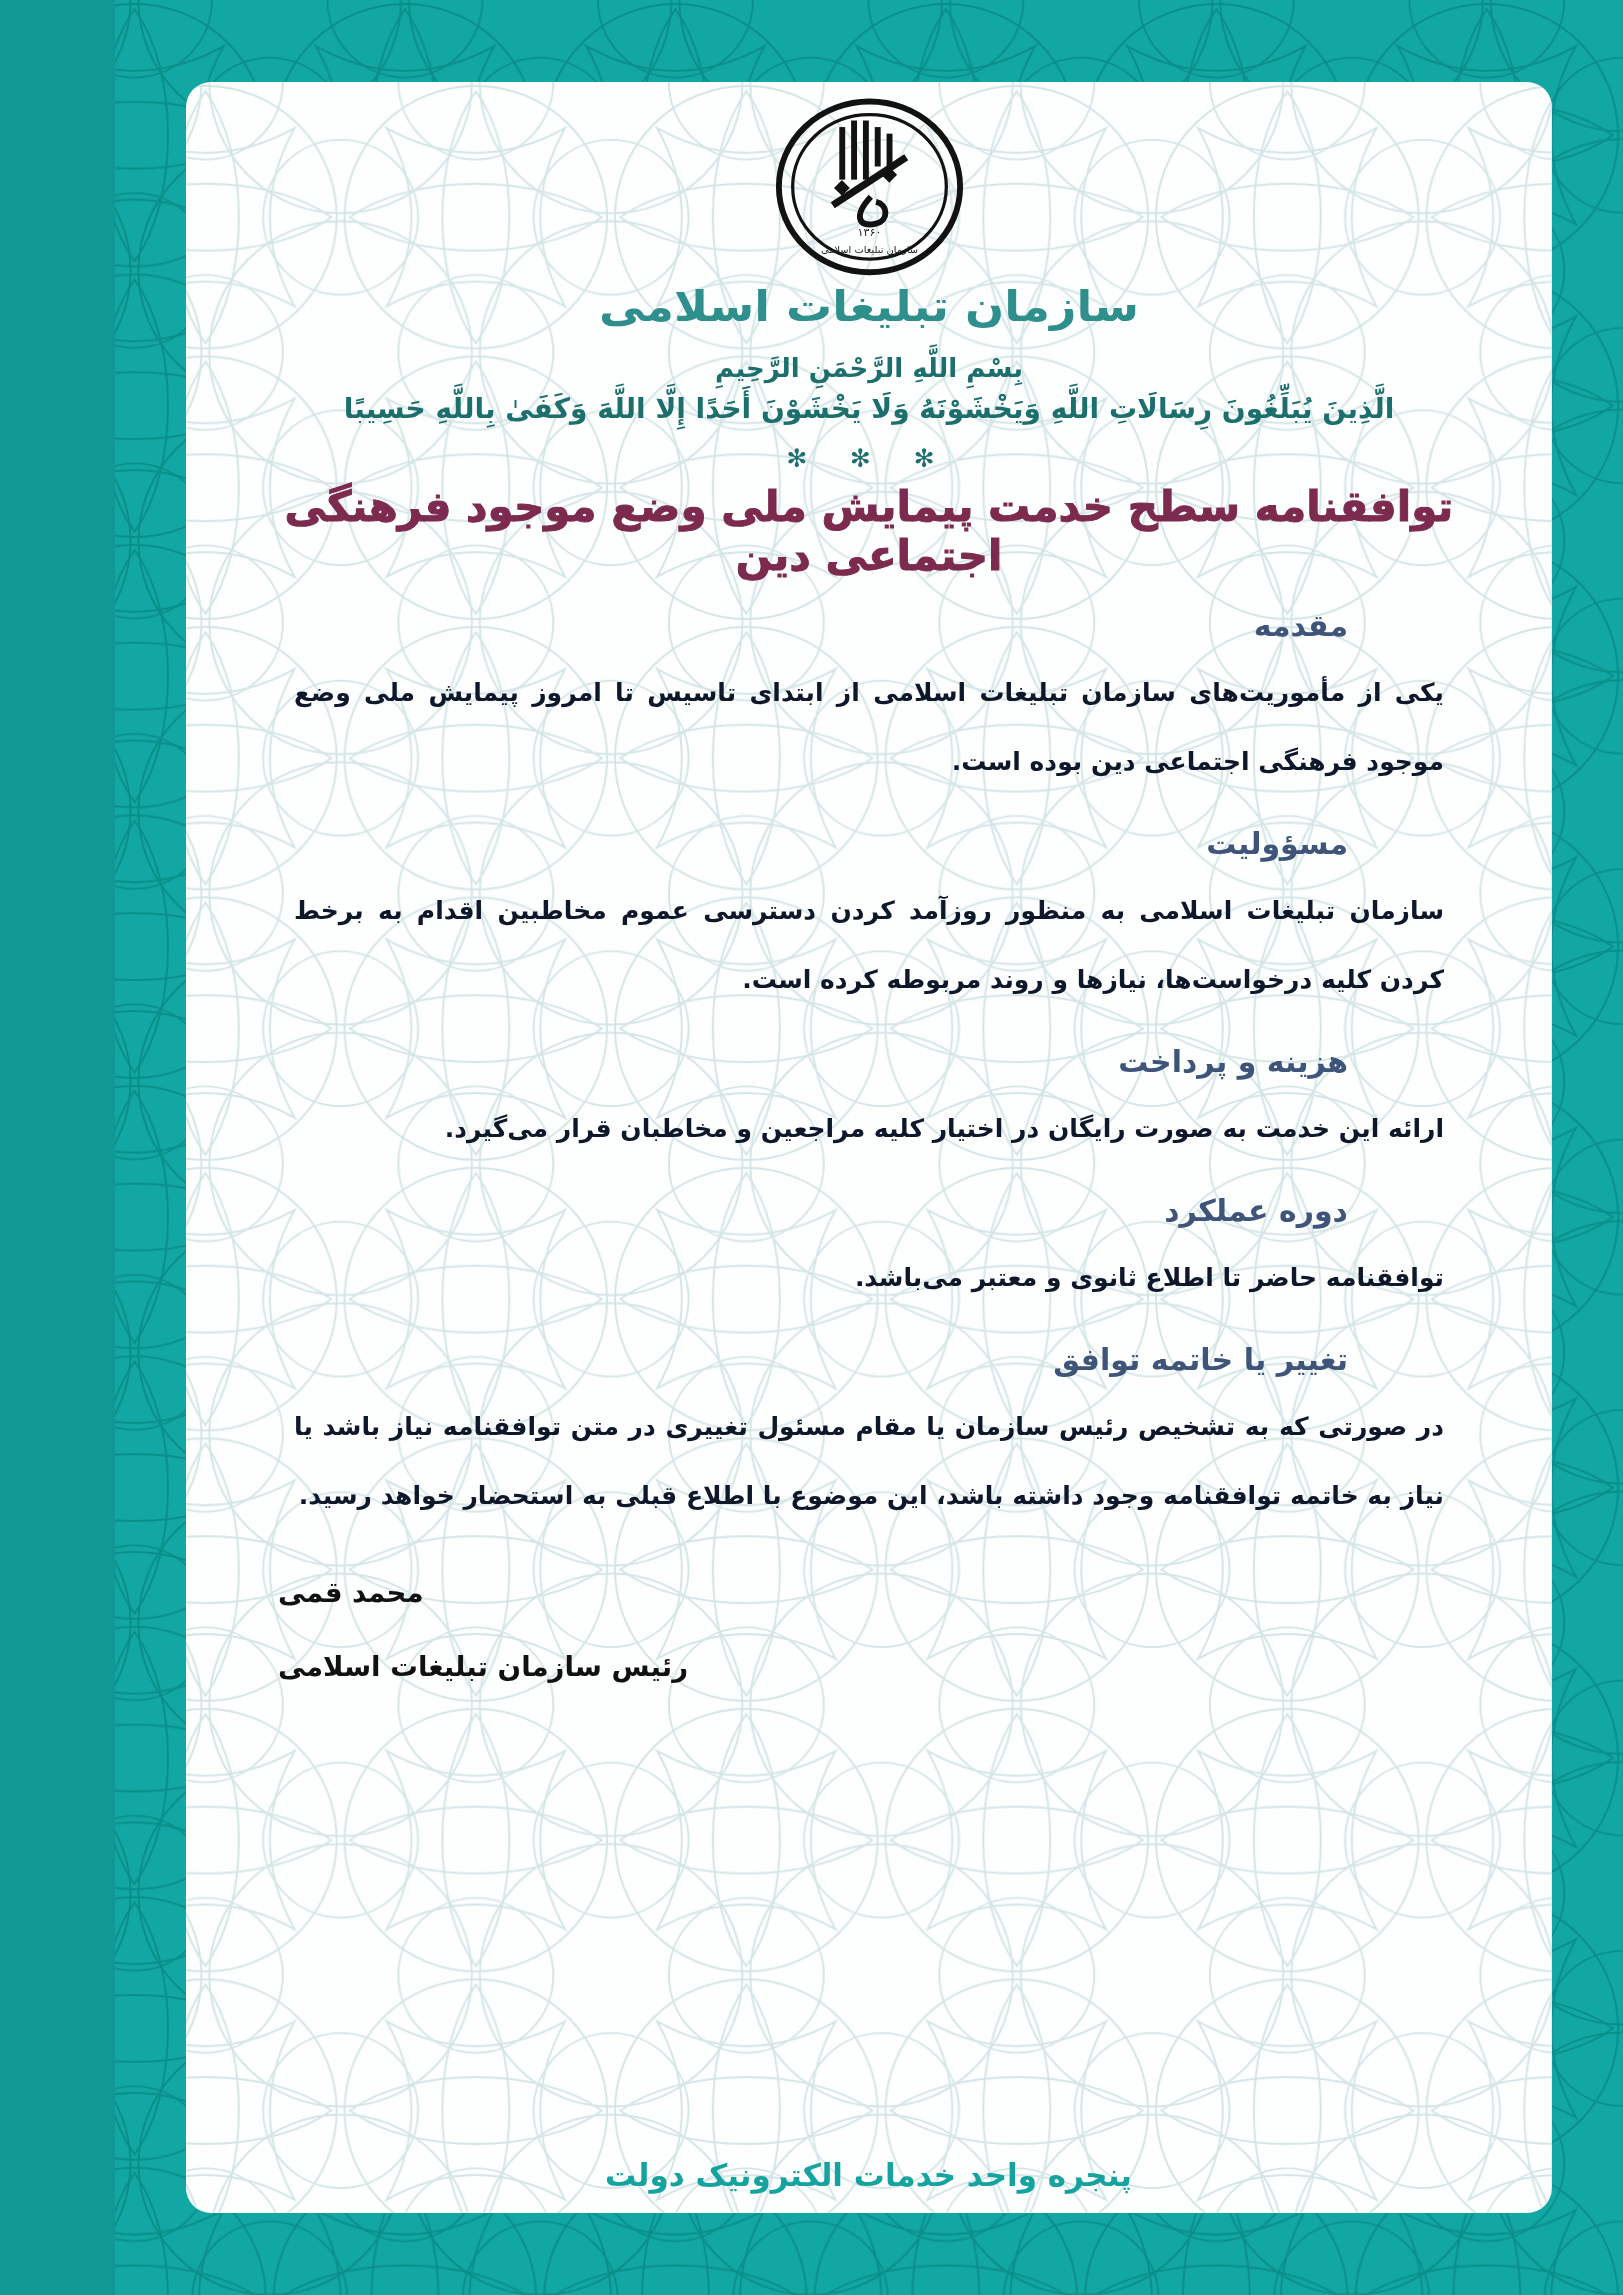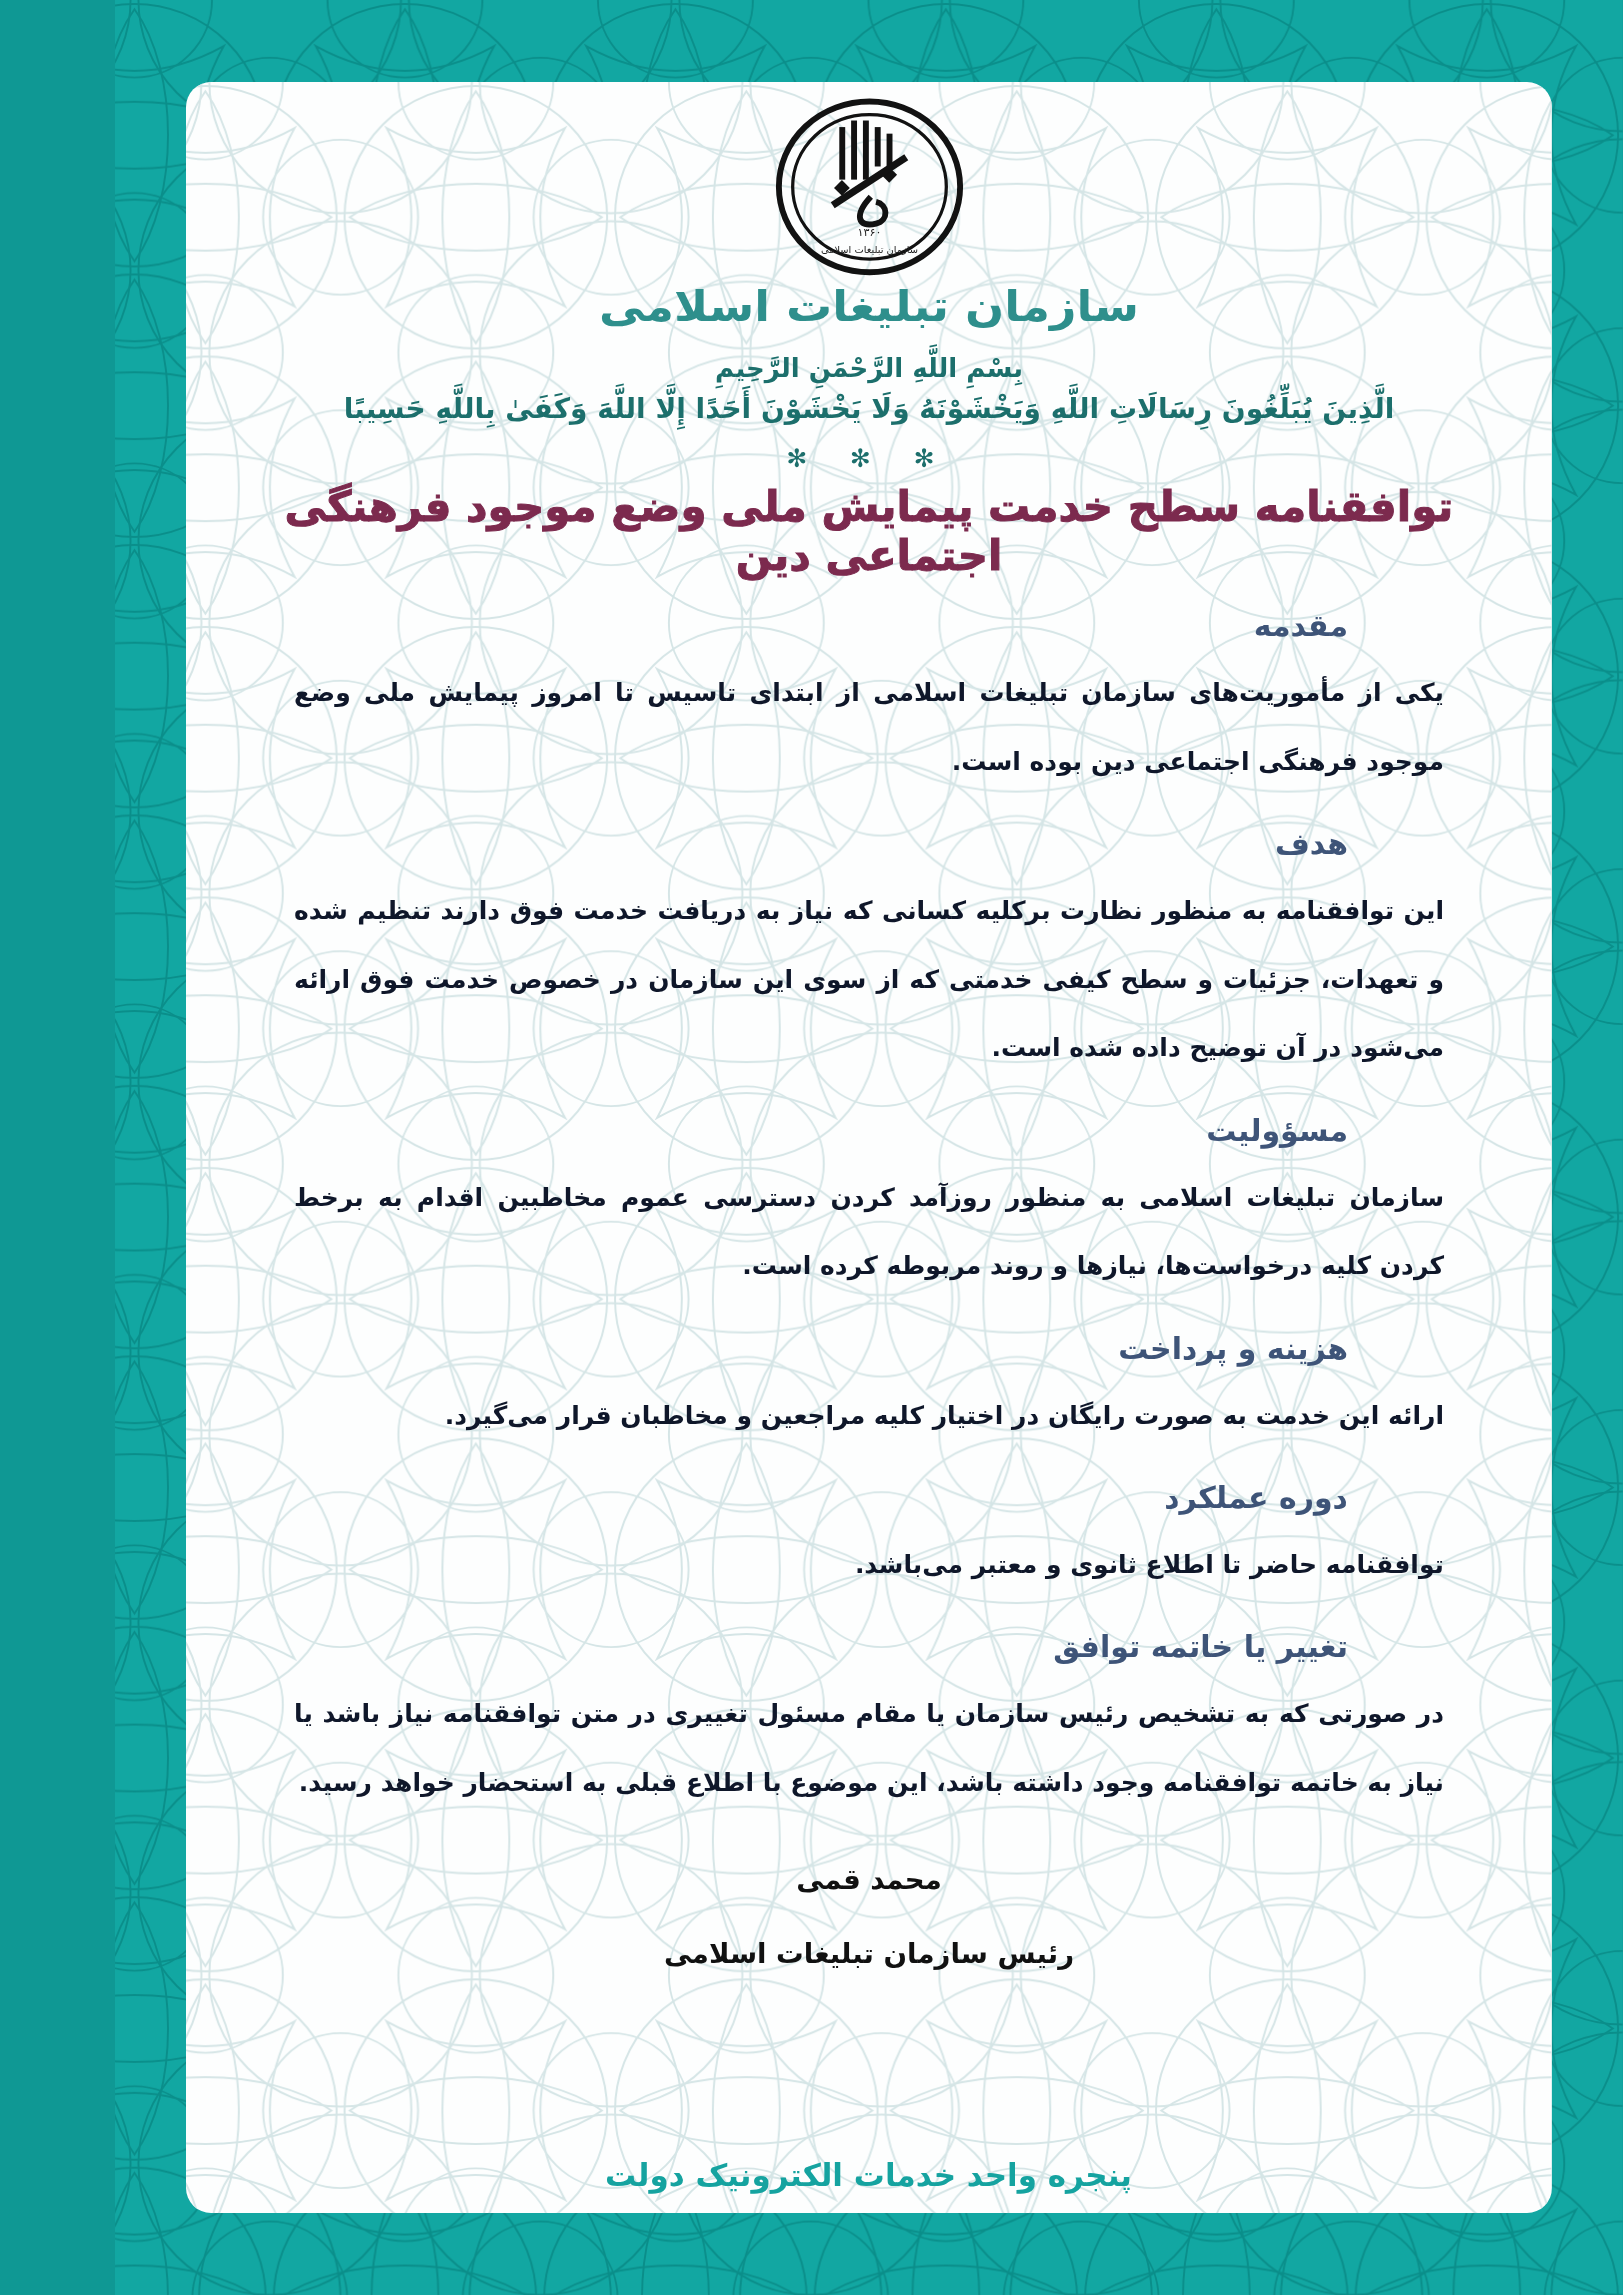--- a/index.html
+++ b/index.html
@@ -78,21 +78,21 @@
     margin:16px;
     font-size:25px;
     font-weight:bold;
     color:#0f172a;
     line-height:2.75;
     text-align:justify;
     text-align-last:right;
   }
   .signature-block{
     margin-top:45px;
-    text-align:center;
+    text-align:left;
   }
   .signatory-name{
     font-size:27.6px;font-weight:bold;color:#111;
   }
   .signatory-title{
     margin-top:41px;
     font-size:27.6px;font-weight:bold;color:#111;
   }
   .footer{
     position:absolute;
@@ -183,24 +183,20 @@
 
       <div class="separator">✻ ✻ ✻</div>
 
       <h1 class="doc-title">توافقنامه سطح خدمت پیمایش ملی وضع موجود فرهنگی اجتماعی دین</h1>
 
       <div class="section first">
         <h2>مقدمه</h2>
         <p>یکی از مأموریت‌های سازمان تبلیغات اسلامی از ابتدای تاسیس تا امروز پیمایش ملی وضع موجود فرهنگی اجتماعی دین بوده است.</p>
       </div>
 
-      <div class="section">
-        <h2>هدف</h2>
-        <p>این توافقنامه به منظور نظارت برکلیه کسانی که نیاز به دریافت خدمت فوق دارند تنظیم شده و تعهدات، جزئیات و سطح کیفی خدمتی که از سوی این سازمان در خصوص خدمت فوق ارائه می‌شود در آن توضیح داده شده است.</p>
-      </div>
 
       <div class="section">
         <h2>مسؤولیت</h2>
         <p>سازمان تبلیغات اسلامی به منظور روزآمد کردن دسترسی عموم مخاطبین اقدام به برخط کردن کلیه درخواست‌ها، نیازها و روند مربوطه کرده است.</p>
       </div>
 
       <div class="section">
         <h2>هزینه و پرداخت</h2>
         <p>ارائه این خدمت به صورت رایگان در اختیار کلیه مراجعین و مخاطبان قرار می‌گیرد.</p>
       </div>

